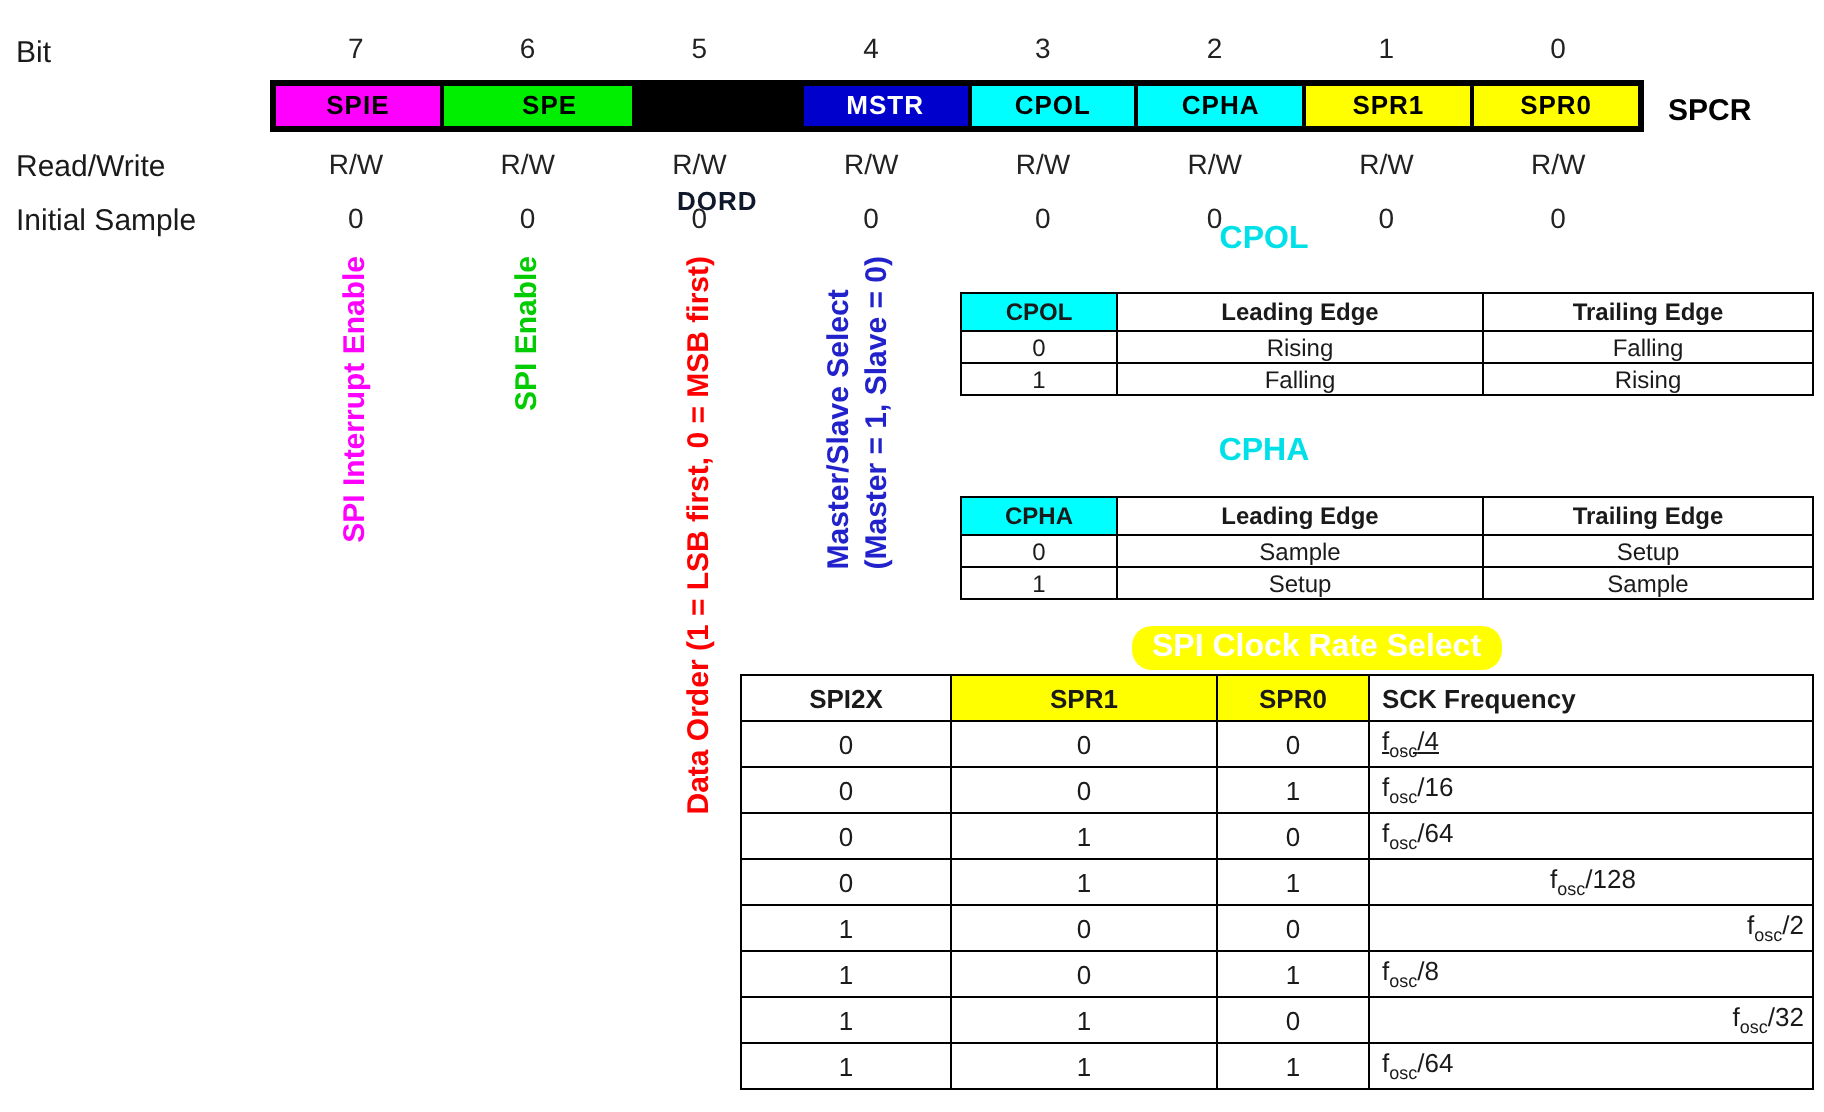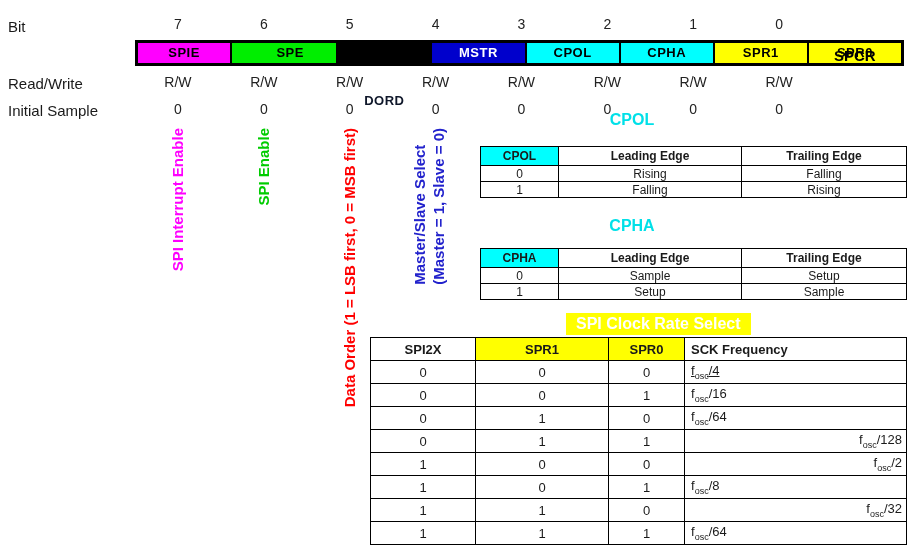--- a/index.html
+++ b/index.html
@@ -9,21 +9,21 @@
     width:912px; height:556px;
     position:relative; overflow:hidden;
     color:#1a1a1a;
   }
   .abs { position:absolute; }
   .row-label { font-size:15px; color:#1a1a1a; }
   .flexrow { display:flex; }
   .flexrow .cell { flex:1; text-align:center; }
 
   #reg-bits  { left:135px; top:16px;  width:687px; font-size:14px; color:#222; }
-  #reg-box   { left:135px; top:40px;  width:769px; height:26px; border:3px solid #000; background:#000; }
+  #reg-box   { left:135px; top:40px;  width:687px; height:26px; border:3px solid #000; background:#000; }
   #reg-box .field {
     font-weight:bold; font-size:13px; line-height:19px;
     border-right:2px solid #000; letter-spacing:.5px;
   }
   #reg-box .field:last-child { border-right:none; }
   #reg-rw    { left:135px; top:74px;  width:687px; font-size:14px; color:#222; }
   #reg-iv    { left:135px; top:101px; width:687px; font-size:14px; color:#222; }
   #reg-name  { left:834px; top:47px; font-weight:bold; font-size:15px; color:#000; }
 
   .vlabel {
@@ -35,21 +35,21 @@
   }
   .vlabel span { display:block; }
   #vlabel-spie { left:168px; top:128px; }
   #vlabel-spe  { left:254px; top:128px; }
   #vlabel-dord { left:340px; top:128px; }
   #vlabel-mstr { left:410px; top:128px; }
 
   .tbl-title { position:absolute; font-weight:bold; font-size:16px; }
   #cpol-title { left:432px; top:111px; width:400px; text-align:center; }
   #cpha-title { left:432px; top:217px; width:400px; text-align:center; }
-  #clock-title { left:566px; top:313px; padding:2px 10px; }
+  #clock-title { left:566px; top:313px; padding:2px 10px;border-radius:10px; }
 
   table { position:absolute; border-collapse:collapse; table-layout:fixed; background:#fff; }
   th, td { border:1px solid #000; text-align:center; padding:0 4px; background:#fff; overflow:hidden; }
   th { font-weight:bold; }
 
   #cpol-table { left:480px; top:146px; }
   #cpha-table { left:480px; top:248px; }
   #cpol-table th, #cpha-table th { height:19px; font-size:12px; }
   #cpol-table td, #cpha-table td { height:16px; font-size:12px; }
 
@@ -215,21 +215,21 @@
       <tr>
         <td>0</td>
         <td>1</td>
         <td>0</td>
         <td style="text-align: left; padding-left: 6px;">f<sub>osc</sub>/64</td>
       </tr>
       <tr>
         <td>0</td>
         <td>1</td>
         <td>1</td>
-        <td style="text-align: right; padding-left: 6px;">f<sub>osc</sub>/128</td>
+        <td style="text-align: center; padding-left: 6px;">f<sub>osc</sub>/128</td>
       </tr>
       <tr>
         <td>1</td>
         <td>0</td>
         <td>0</td>
         <td style="text-align: right; padding-left: 6px;">f<sub>osc</sub>/2</td>
       </tr>
       <tr>
         <td>1</td>
         <td>0</td>

